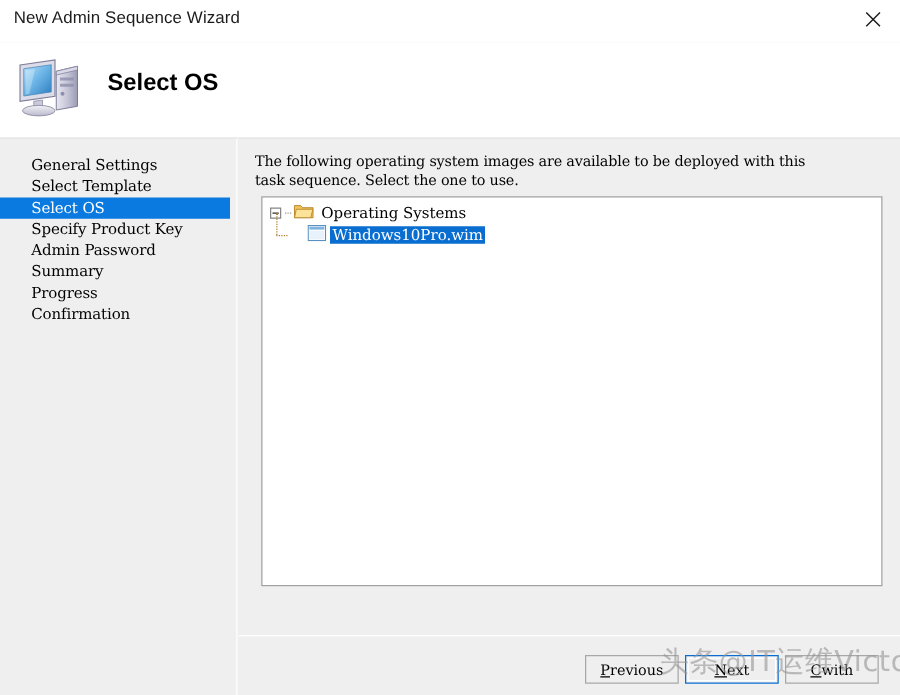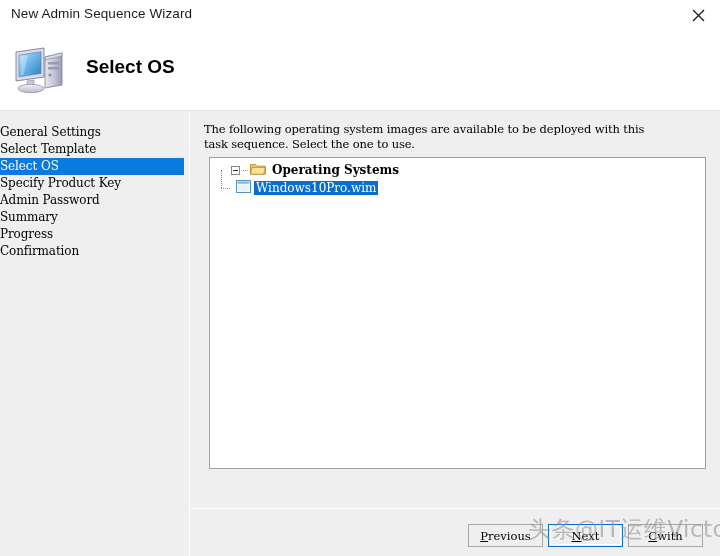--- a/index.html
+++ b/index.html
@@ -68,20 +68,21 @@
     border-right: 1px solid #ffffff;
   }
   .nav-list {
     position: absolute; left: 0; top: 13px;
     width: 190px;
   }
   .nav-item {
     position: relative;
     height: 17px;
     line-height: 17px;
+    padding-left: 25px;
     font-family: "DejaVu Serif", serif;
     font-size: 12px;
     color: #000000;
     white-space: nowrap;
     letter-spacing: -0.1px;
     cursor: default;
   }
   .nav-item.selected {
     background: #0a7ae0;
     color: #ffffff;
@@ -117,22 +118,22 @@
     position: relative;
     height: 18px;
     display: flex;
     align-items: center;
     white-space: nowrap;
     font-family: "DejaVu Serif", serif;
     font-size: 12px;
     color: #000000;
     cursor: default;
   }
-  #tree-root { padding-left: 21px; margin-top: 3px; font-weight: bold; }
-  #tree-child { padding-left: 26px; }
+  #tree-root { padding-left: 6px; margin-top: 3px; }
+  #tree-child { padding-left: 36px; }
 
   .expander {
     width: 9px; height: 9px;
     border: 1px solid #868686;
     background: #ffffff;
     position: relative;
     flex: 0 0 auto;
     margin-right: 3px;
   }
   .expander::before {

